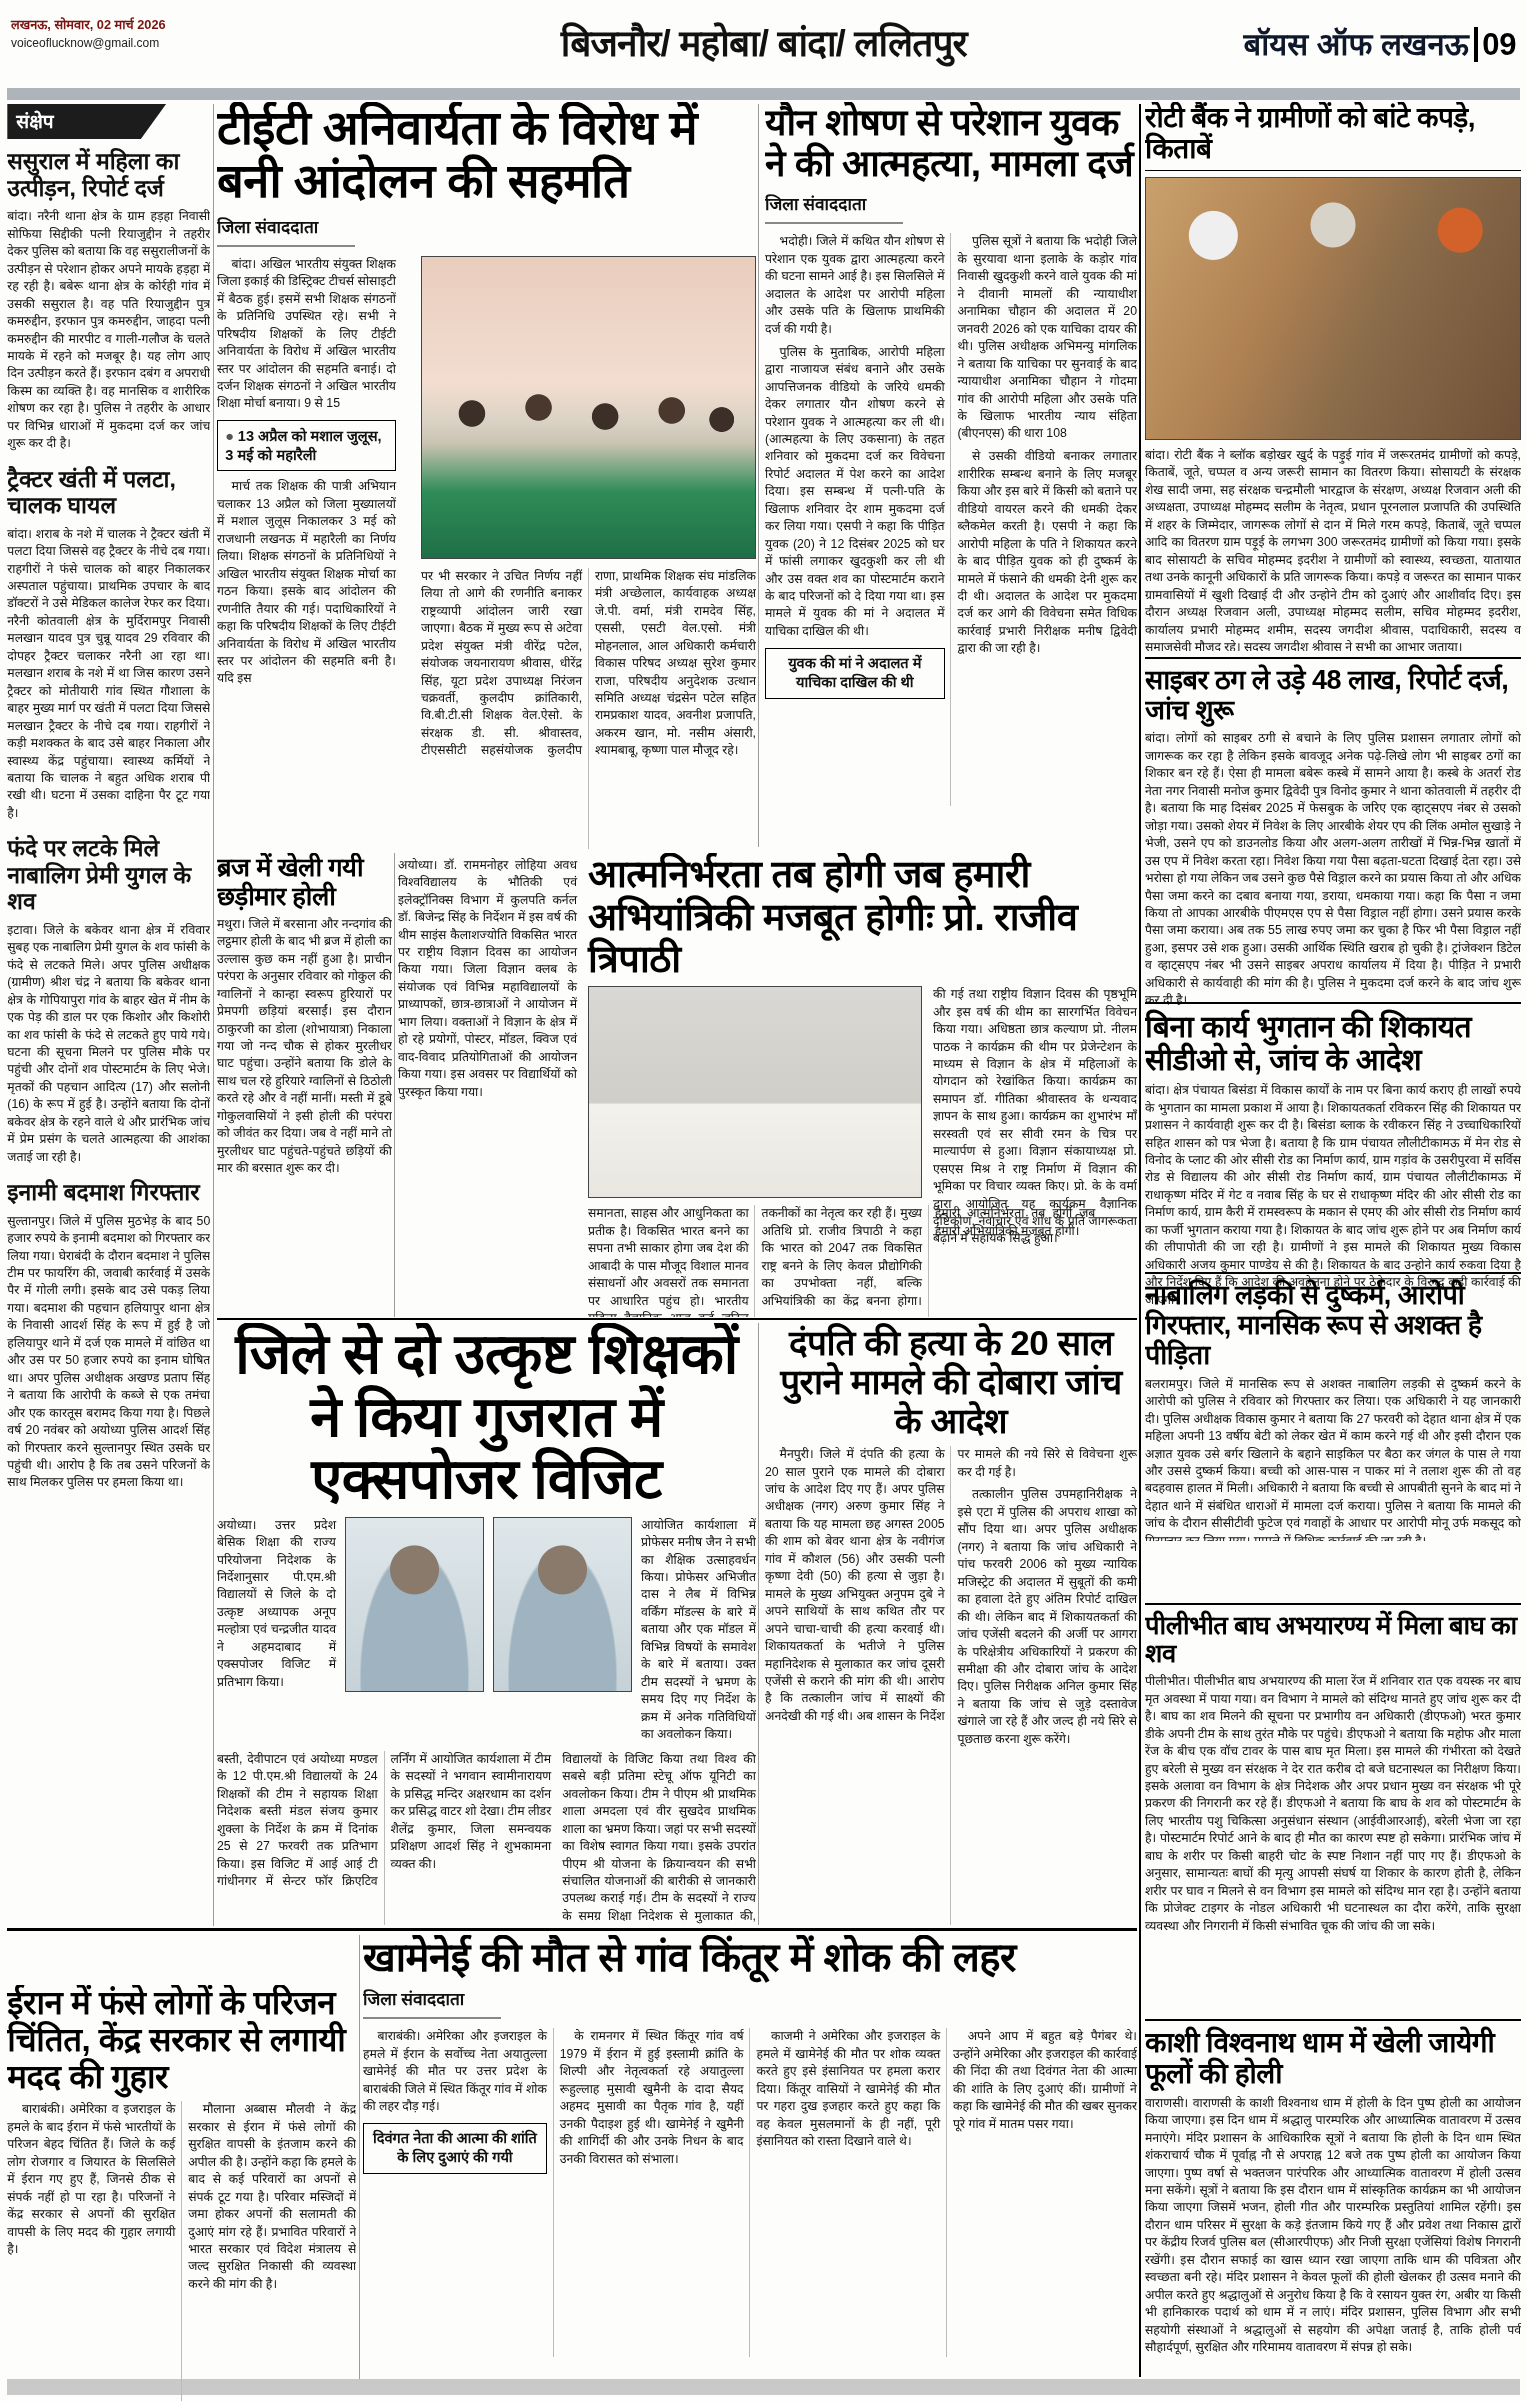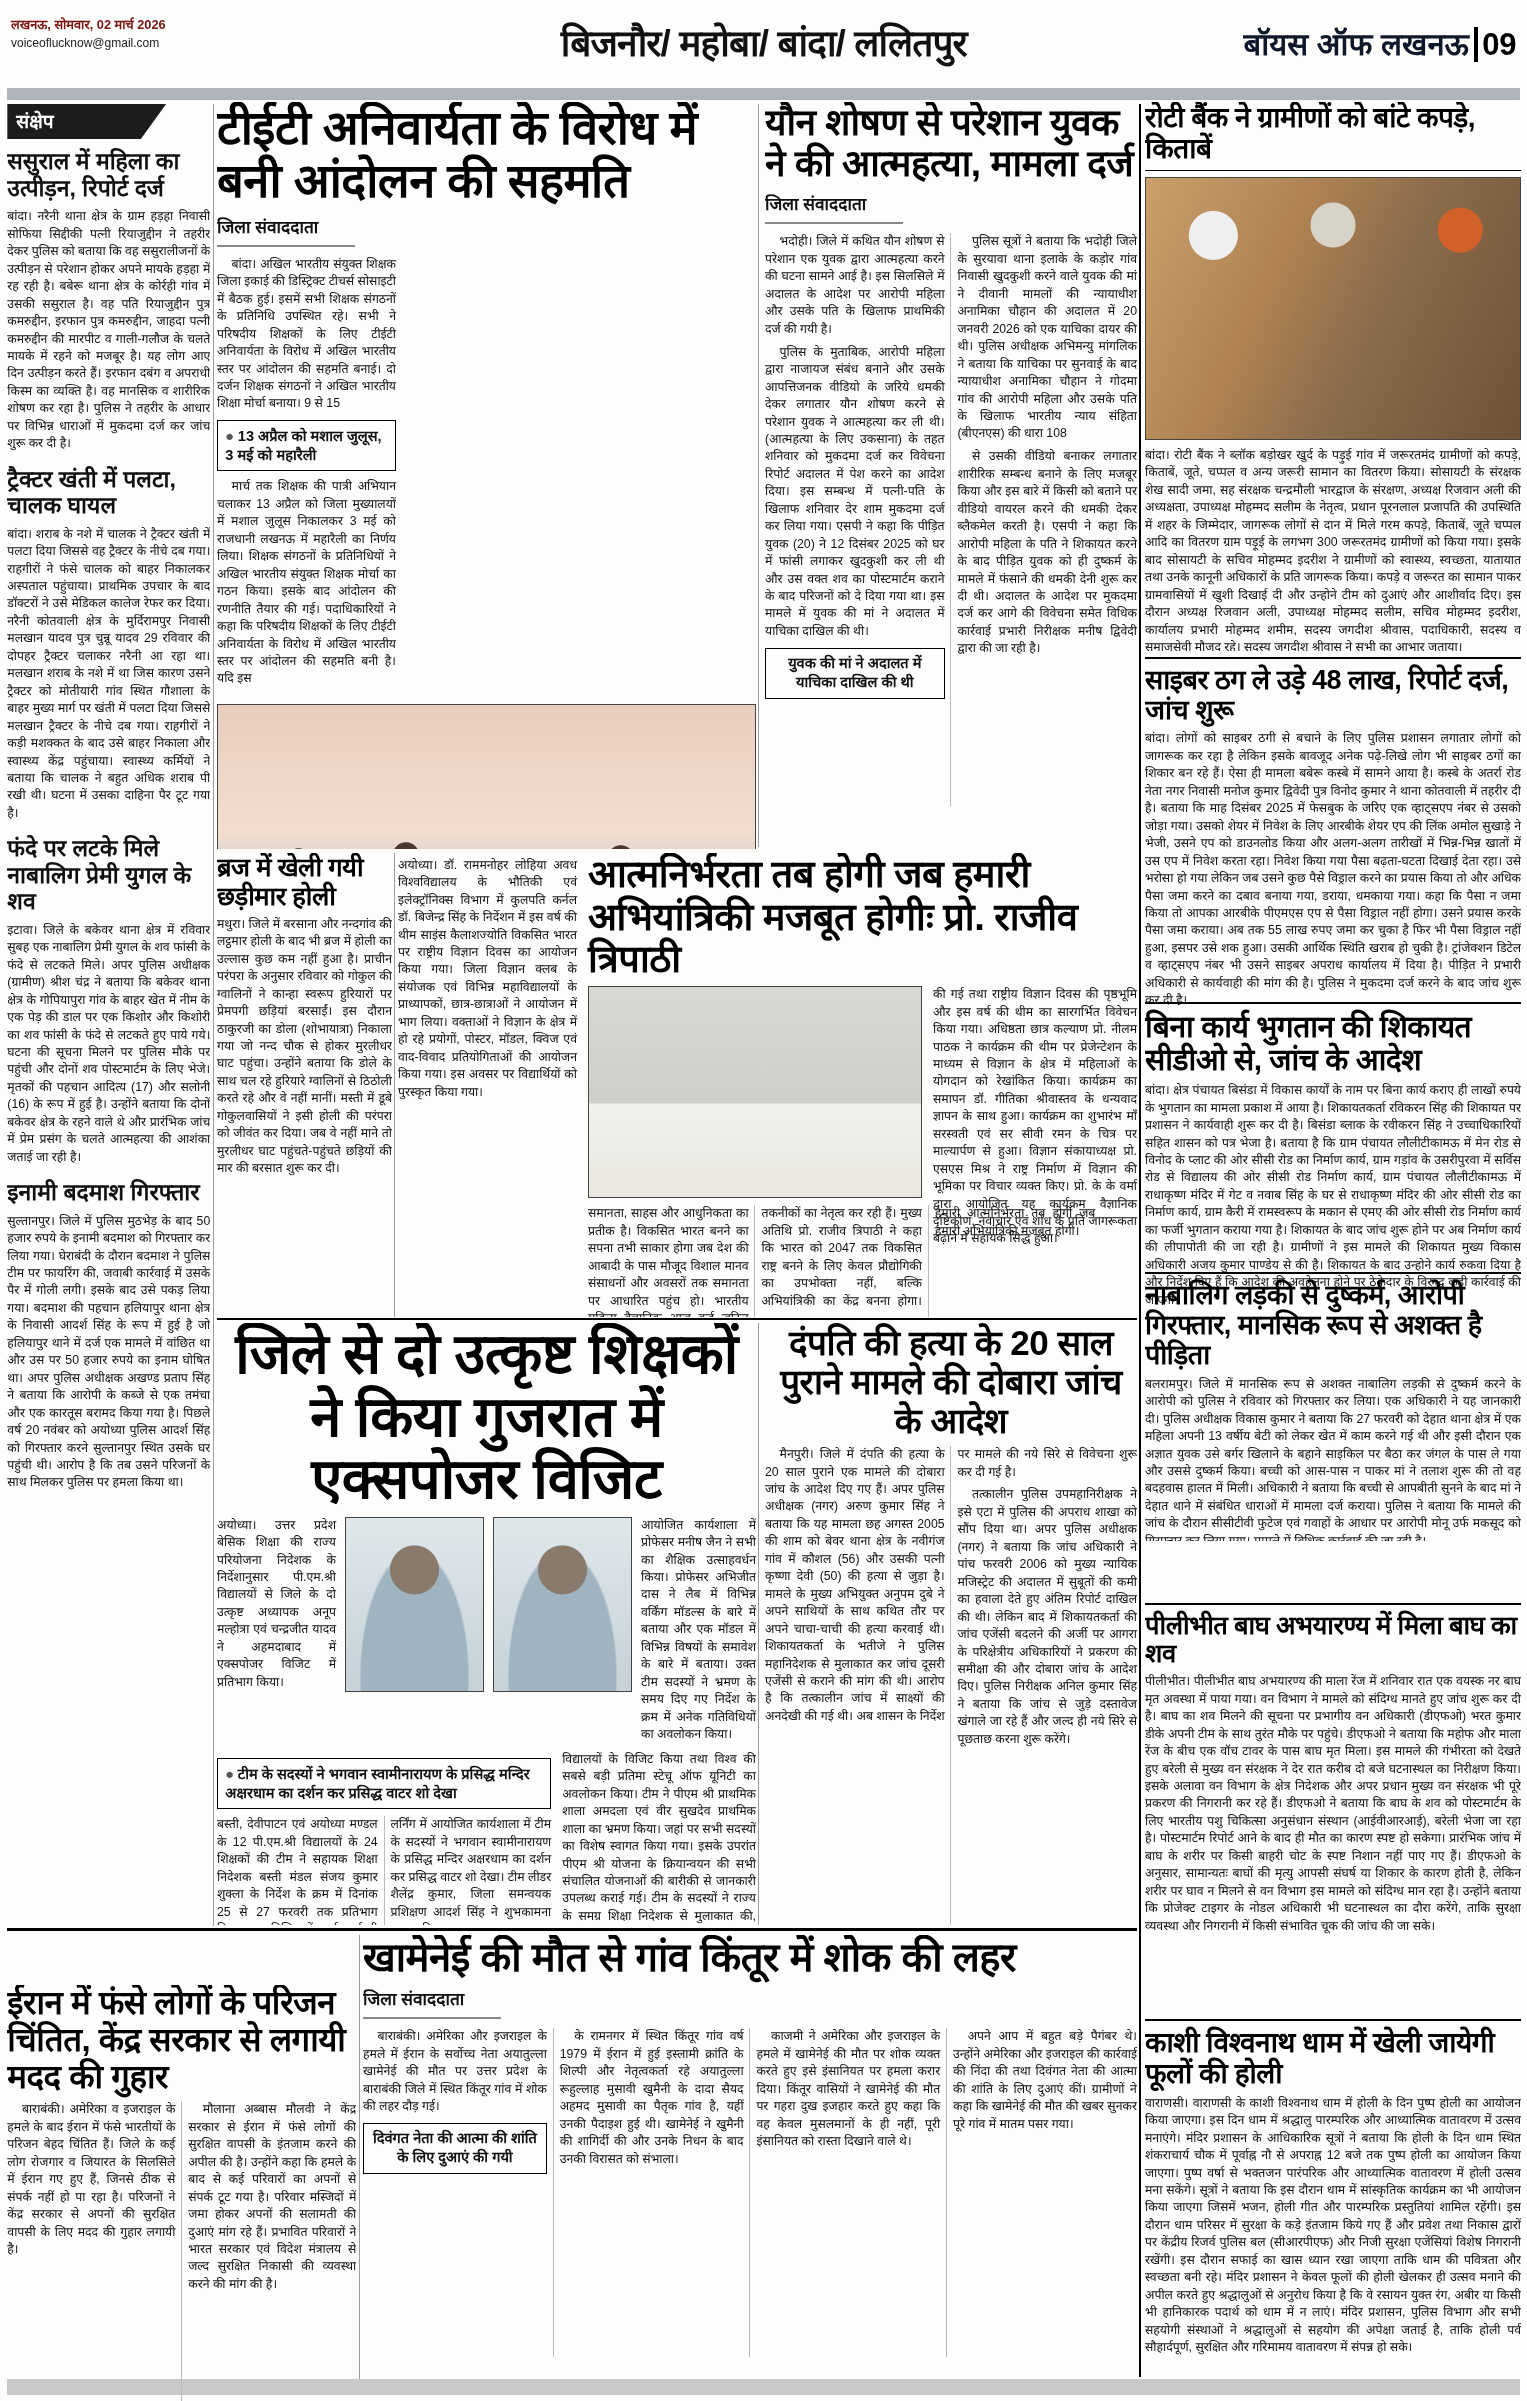--- a/index.html
+++ b/index.html
@@ -52,21 +52,21 @@
       linear-gradient(115deg,#c9a06b 0%,#b08253 35%,#8a6b4a 60%,#6f5137 100%);}
   .ph-atma{height:210px;background:
       linear-gradient(#d9d8d4 0%,#cfcec9 55%,#f2f1ec 56%,#e8e6df 100%);}
   .portrait{width:137px;height:173px;background:
       radial-gradient(circle at 50% 30%,#8a7a6c 24px,transparent 25px),
       radial-gradient(ellipse at 50% 92%,#9fb4c0 53px 40px,transparent 55px),
       linear-gradient(#dfe7ea,#c6d2d8);}
   
   #tet{left:217px;top:102px;width:539px;height:747px;}
   #tet .hl{font-size:47px;}
-  #tet-grid{display:flex;gap:11px;flex-direction:column;}
+  #tet-grid{display:flex;gap:25px;}
   #tet-col1{width:179px;flex:none;}
   #tet-right{flex:1;}
   #yaun{left:765px;top:102px;width:372px;height:747px;}
   #yaun .hl{font-size:37px;}
   #roti{left:1145px;top:102px;width:376px;height:549px;}
   #roti .hl{font-size:28px;border-bottom:1.8px solid #000;padding-bottom:5.5px;}
   #cyber{left:1145px;top:657px;width:376px;height:340px;border-top:2.7px solid #000;padding-top:5.5px;}
   #cyber .hl{font-size:27px;}
   #bina{left:1145px;top:1002px;width:376px;height:329px;border-top:2.7px solid #000;padding-top:5.5px;}
   #bina .hl{font-size:30px;}
@@ -229,21 +229,20 @@
   <article class="art" id="gujarat">
     <h1 class="hl">जिले से दो उत्कृष्ट शिक्षकों ने किया गुजरात में एक्सपोजर विजिट</h1>
     <div id="guj-row1">
       <div id="guj-lead" class="body">अयोध्या। उत्तर प्रदेश बेसिक शिक्षा की राज्य परियोजना निदेशक के निर्देशानुसार पी.एम.श्री विद्यालयों से जिले के दो उत्कृष्ट अध्यापक अनूप मल्होत्रा एवं चन्द्रजीत यादव ने अहमदाबाद में एक्सपोजर विजिट में प्रतिभाग किया।</div>
       <div class="photo portrait"></div>
       <div class="photo portrait"></div>
       <div id="guj-colB" class="body">आयोजित कार्यशाला में प्रोफेसर मनीष जैन ने सभी का शैक्षिक उत्साहवर्धन किया। प्रोफेसर अभिजीत दास ने लैब में विभिन्न वर्किंग मॉडल्स के बारे में बताया और एक मॉडल में विभिन्न विषयों के समावेश के बारे में बताया। उक्त टीम सदस्यों ने भ्रमण के समय दिए गए निर्देश के क्रम में अनेक गतिविधियों का अवलोकन किया।</div>
     </div>
     <div id="guj-row2">
       <div id="guj-low-left">
-        <div class="callout"><span class="dot">●</span><span>टीम के सदस्यों ने भगवान स्वामीनारायण के प्रसिद्ध मन्दिर अक्षरधाम का दर्शन कर प्रसिद्ध वाटर शो देखा</span></div>
         <div class="body cols2" style="height:215px">बस्ती, देवीपाटन एवं अयोध्या मण्डल के 12 पी.एम.श्री विद्यालयों के 24 शिक्षकों की टीम ने सहायक शिक्षा निदेशक बस्ती मंडल संजय कुमार शुक्ला के निर्देश के क्रम में दिनांक 25 से 27 फरवरी तक प्रतिभाग किया। इस विजिट में आई आई टी गांधीनगर में सेन्टर फॉर क्रिएटिव लर्निंग में आयोजित कार्यशाला में टीम के सदस्यों ने भगवान स्वामीनारायण के प्रसिद्ध मन्दिर अक्षरधाम का दर्शन कर प्रसिद्ध वाटर शो देखा। टीम लीडर शैलेंद्र कुमार, जिला समन्वयक प्रशिक्षण आदर्श सिंह ने शुभकामना व्यक्त की।</div>
       </div>
       <div id="guj-colC" class="body">विद्यालयों के विजिट किया तथा विश्व की सबसे बड़ी प्रतिमा स्टेचू ऑफ यूनिटी का अवलोकन किया। टीम ने पीएम श्री प्राथमिक शाला अमदला एवं वीर सुखदेव प्राथमिक शाला का भ्रमण किया। जहां पर सभी सदस्यों का विशेष स्वागत किया गया। इसके उपरांत पीएम श्री योजना के क्रियान्वयन की सभी संचालित योजनाओं की बारीकी से जानकारी उपलब्ध कराई गई। टीम के सदस्यों ने राज्य के समग्र शिक्षा निदेशक से मुलाकात की, जहाँ अनेक पी.एम.श्री स्कूल के विजिट की सामग्री उपलब्ध कराई गई। टीम के नेतृत्व में जनपद नर्मदा के विद्यालयों का भ्रमण कराया गया।</div>
     </div>
   </article>
 
   <article class="art" id="dampati">
     <h1 class="hl">दंपति की हत्या के 20 साल पुराने मामले की दोबारा जांच के आदेश</h1>
     <div class="body cols2" style="height:493px">
       <p>मैनपुरी। जिले में दंपति की हत्या के 20 साल पुराने एक मामले की दोबारा जांच के आदेश दिए गए हैं। अपर पुलिस अधीक्षक (नगर) अरुण कुमार सिंह ने बताया कि यह मामला छह अगस्त 2005 की शाम को बेवर थाना क्षेत्र के नवीगंज गांव में कौशल (56) और उसकी पत्नी कृष्णा देवी (50) की हत्या से जुड़ा है। मामले के मुख्य अभियुक्त अनुपम दुबे ने अपने साथियों के साथ कथित तौर पर अपने चाचा-चाची की हत्या करवाई थी। शिकायतकर्ता के भतीजे ने पुलिस महानिदेशक से मुलाकात कर जांच दूसरी एजेंसी से कराने की मांग की थी। आरोप है कि तत्कालीन जांच में साक्ष्यों की अनदेखी की गई थी। अब शासन के निर्देश पर मामले की नये सिरे से विवेचना शुरू कर दी गई है।</p>

